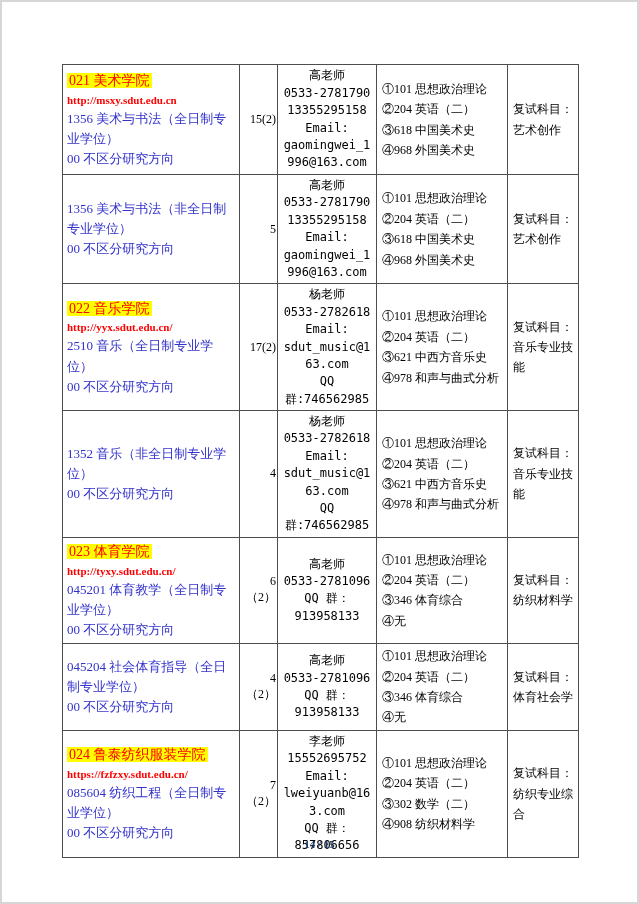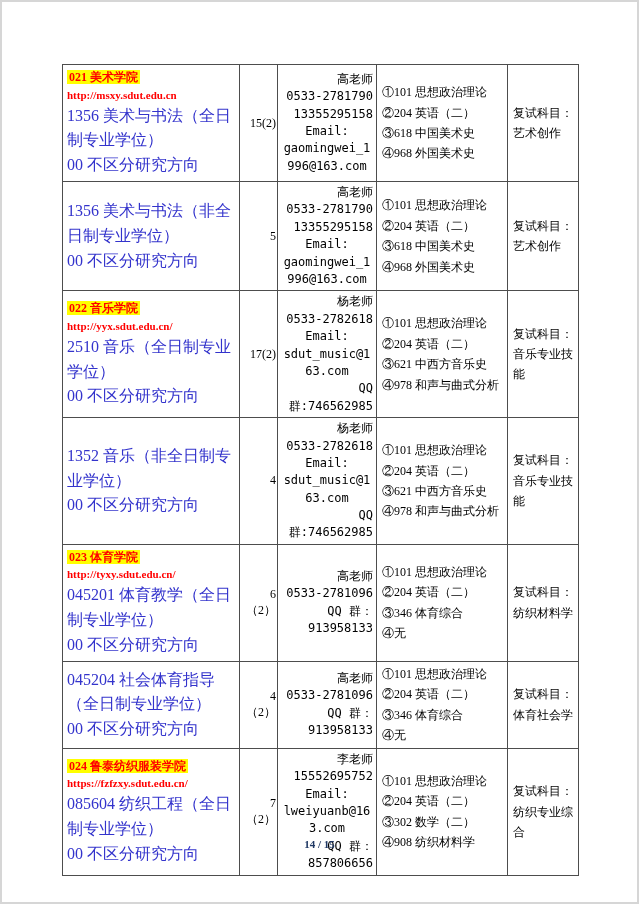--- a/index.html
+++ b/index.html
@@ -28,34 +28,34 @@
     color: #000000;
     overflow: hidden;
   }
   col.c1 { width: 177px; }
   col.c2 { width: 38px; }
   col.c3 { width: 99px; }
   col.c4 { width: 131px; }
   col.c5 { width: 71px; }
 
   td.cell-program { padding: 3px 3px 3px 4px; line-height: 1.55; }
-  .college-line { font-weight: bold; font-size: 12px; }
+  .college-line { font-weight: normal; font-size: 14px; }
   .college-hl { background: #ffff00; color: #ff0000; padding: 0 2px; }
   .url-line { color: #ff0000; font-weight: bold; font-size: 11px; word-break: break-all; }
-  .major-line, .dir-line { color: #3333cc; font-size: 16px; }
+  .major-line, .dir-line { color: #3333cc; font-size: 13px; }
 
   td.cell-quota { text-align: right; padding: 0 1px; font-size: 12px; }
 
   td.cell-contact {
     padding: 2px 3px;
     font-family: "DejaVu Sans Mono", monospace;
     font-size: 10.5px;
     line-height: 1.45;
   }
-  .contact-line.align-center { text-align: right; }
+  .contact-line.align-center { text-align: center; }
   .contact-line.align-left { text-align: center; }
   .contact-line.wrap { word-break: break-all; }
 
   td.cell-subjects { padding: 2px 2px 2px 5px; line-height: 1.7; }
   .subject-line { white-space: nowrap; }
 
   td.cell-retest { padding: 2px 2px 2px 5px; line-height: 1.7; }
 
   tr.r1 { height: 110px; }
   tr.r2 { height: 101px; }

